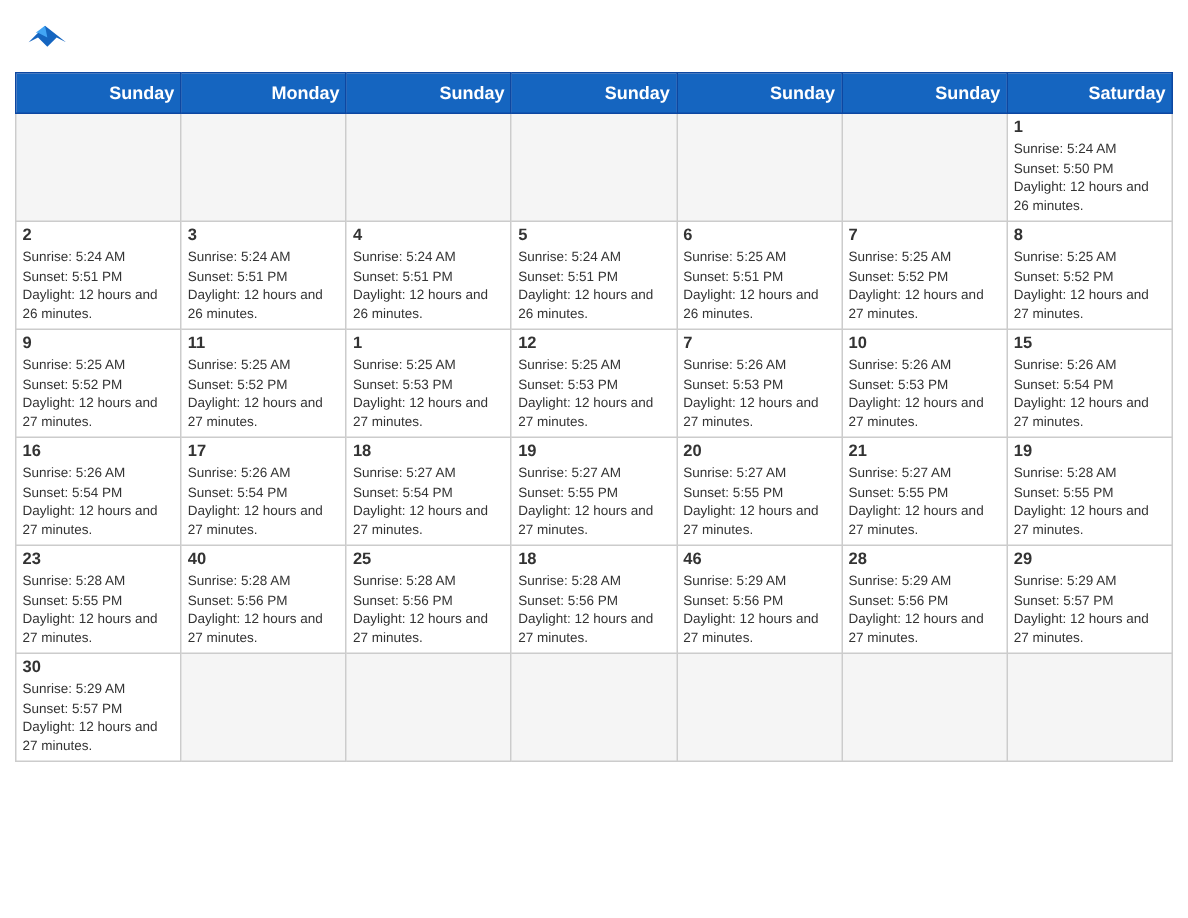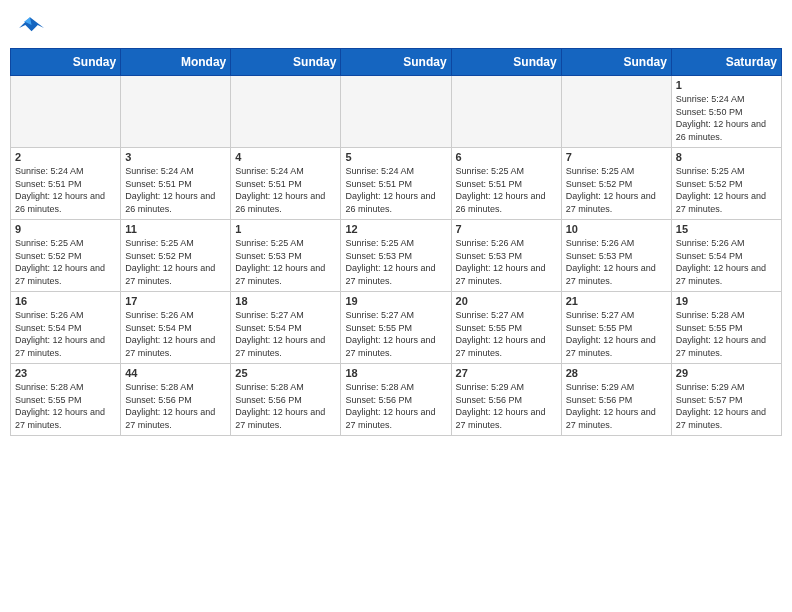--- a/index.html
+++ b/index.html
@@ -255,50 +255,64 @@
         </td>
       </tr>
       <tr>
         <td>
           <span class="day-number">23</span>
           <div class="day-info" style="white-space: pre-line;">Sunrise: 5:28 AM
 Sunset: 5:55 PM
 Daylight: 12 hours and 27 minutes.</div>
         </td>
         <td>
-          <span class="day-number">44</span>
+          <span class="day-number">40</span>
           <div class="day-info" style="white-space: pre-line;">Sunrise: 5:28 AM
 Sunset: 5:56 PM
 Daylight: 12 hours and 27 minutes.</div>
         </td>
         <td>
           <span class="day-number">25</span>
           <div class="day-info" style="white-space: pre-line;">Sunrise: 5:28 AM
 Sunset: 5:56 PM
 Daylight: 12 hours and 27 minutes.</div>
         </td>
         <td>
           <span class="day-number">18</span>
           <div class="day-info" style="white-space: pre-line;">Sunrise: 5:28 AM
 Sunset: 5:56 PM
 Daylight: 12 hours and 27 minutes.</div>
         </td>
         <td>
-          <span class="day-number">27</span>
+          <span class="day-number">46</span>
           <div class="day-info" style="white-space: pre-line;">Sunrise: 5:29 AM
 Sunset: 5:56 PM
 Daylight: 12 hours and 27 minutes.</div>
         </td>
         <td>
           <span class="day-number">28</span>
           <div class="day-info" style="white-space: pre-line;">Sunrise: 5:29 AM
 Sunset: 5:56 PM
 Daylight: 12 hours and 27 minutes.</div>
         </td>
         <td>
           <span class="day-number">29</span>
           <div class="day-info" style="white-space: pre-line;">Sunrise: 5:29 AM
 Sunset: 5:57 PM
 Daylight: 12 hours and 27 minutes.</div>
         </td>
+      </tr>
+      <tr>
+        <td>
+          <span class="day-number">30</span>
+          <div class="day-info" style="white-space: pre-line;">Sunrise: 5:29 AM
+Sunset: 5:57 PM
+Daylight: 12 hours and 27 minutes.</div>
+        </td>
+        <td class="empty"></td>
+        <td class="empty"></td>
+        <td class="empty"></td>
+        <td class="empty"></td>
+        <td class="empty"></td>
+        <td class="empty"></td>
       </tr>
     </tbody>
 </table>
 
 </body></html>

